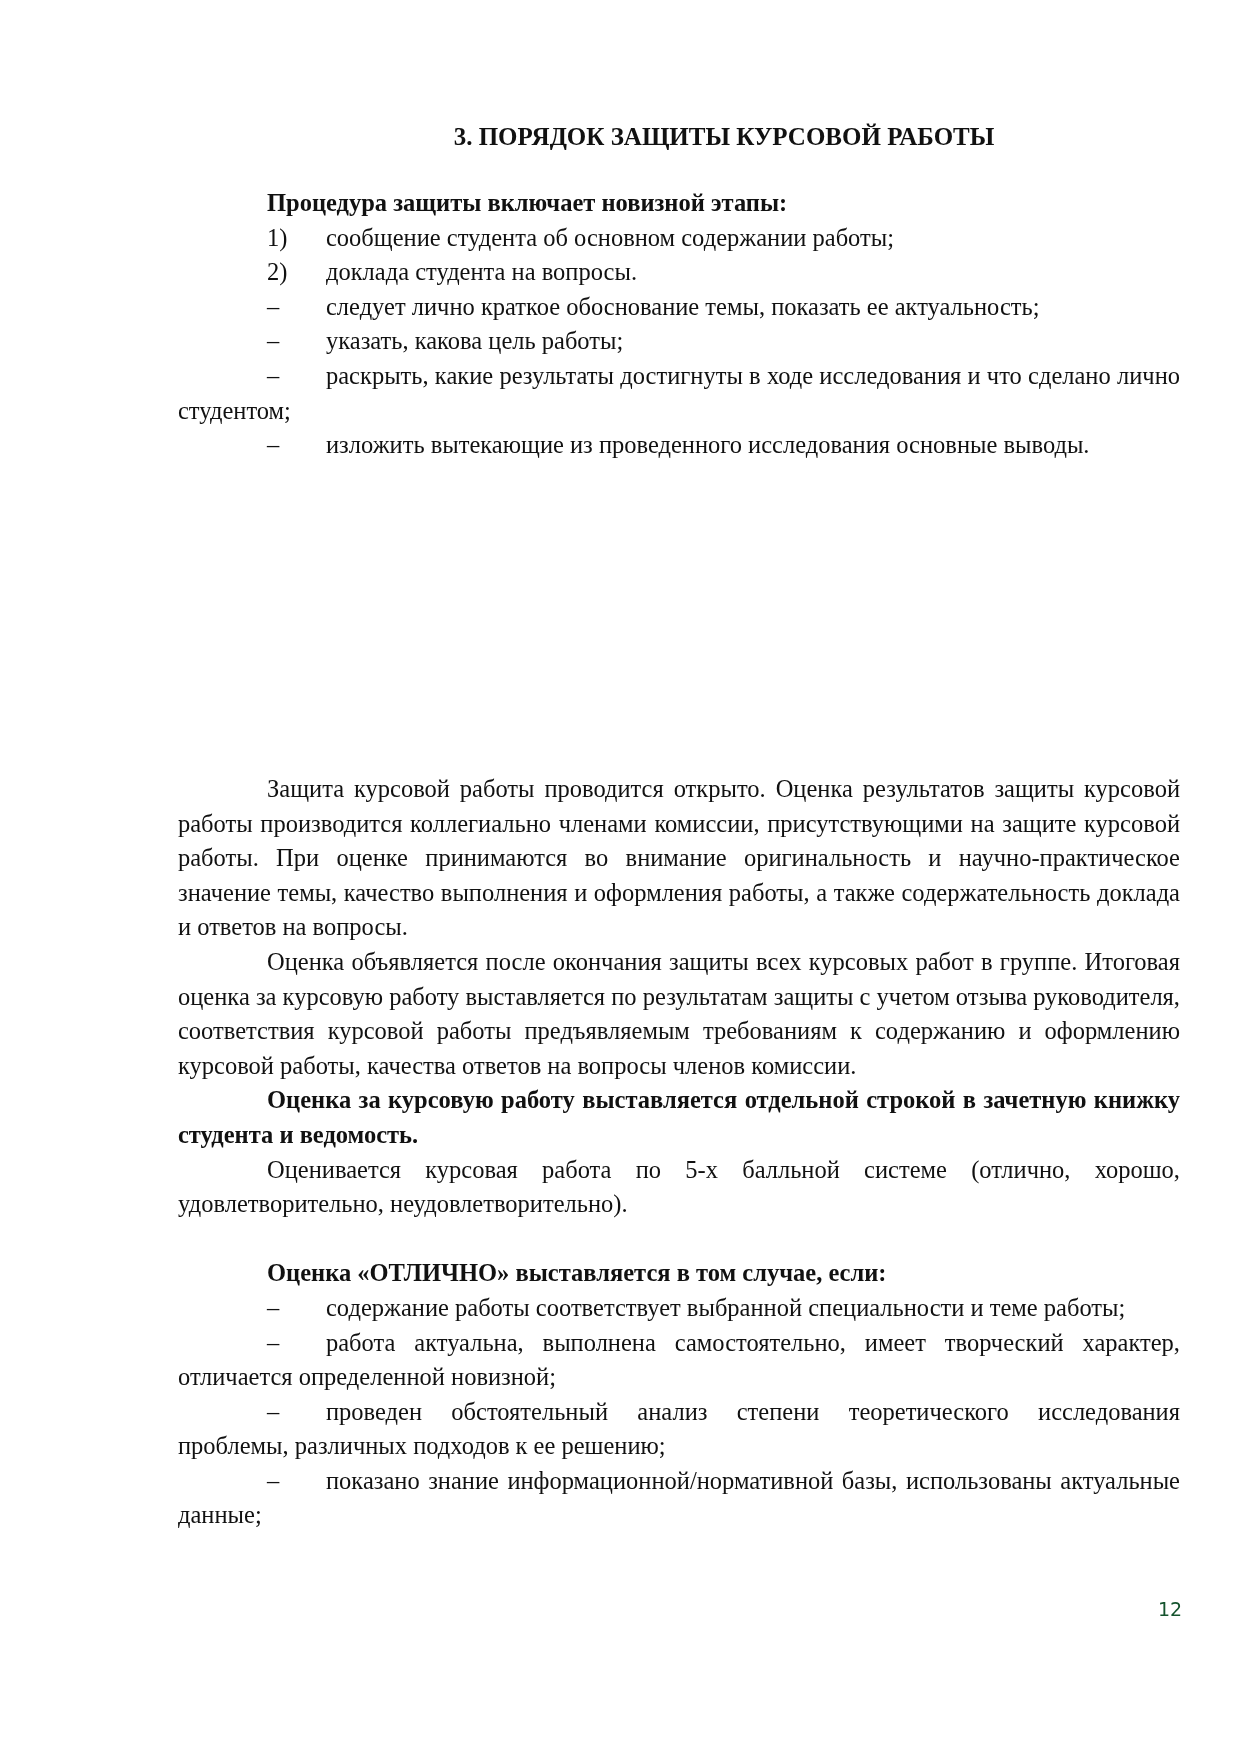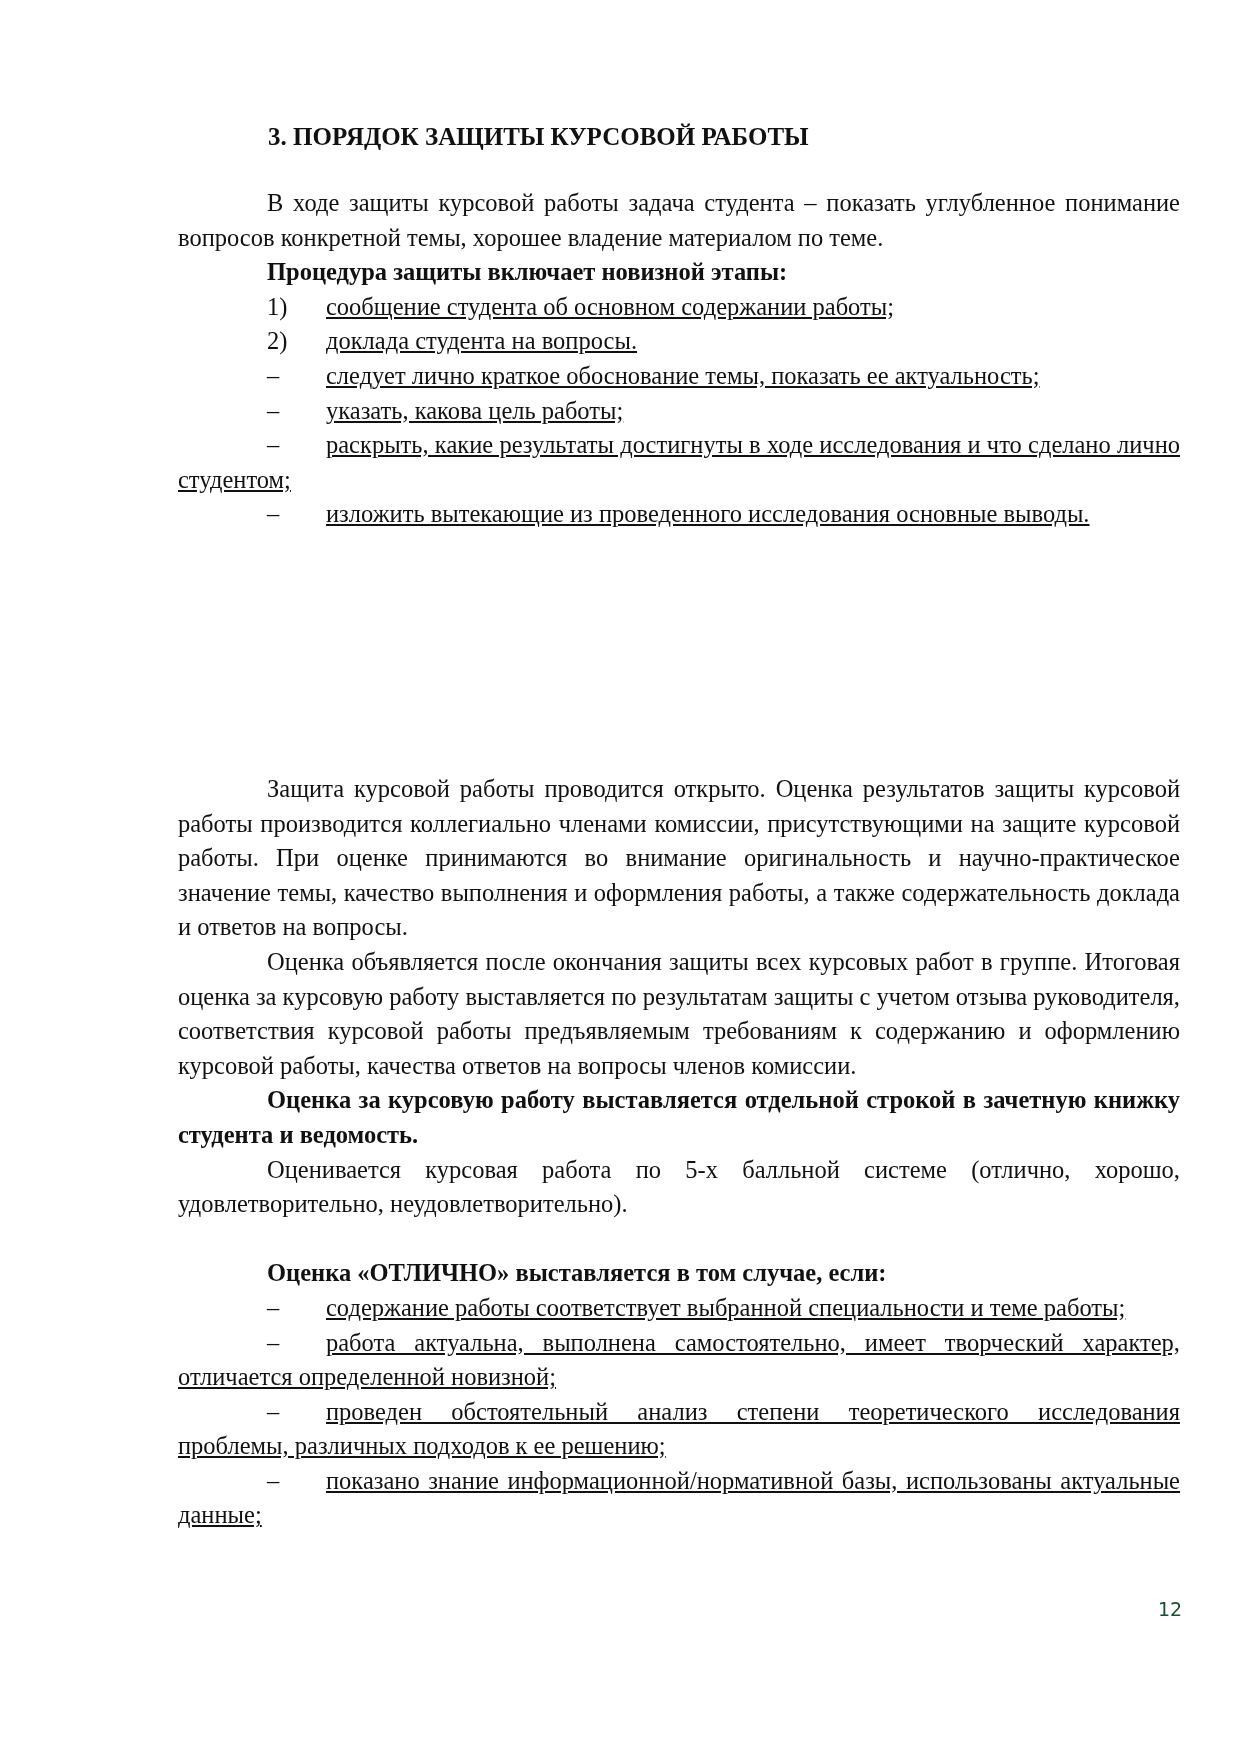--- a/index.html
+++ b/index.html
@@ -1,39 +1,38 @@
 <!DOCTYPE html>
 <html><head>
 <meta charset="utf-8">
 <style>
   html, body { margin: 0; padding: 0; background: #ffffff; }
   body { width: 1241px; height: 1755px; position: relative; overflow: hidden;
          font-family: "Liberation Serif", "DejaVu Serif", serif; color: #111111; }
   .page { position: absolute; left: 0; top: 0; width: 1241px; height: 1755px; background: #ffffff; }
   .col { position: absolute; left: 178px; width: 1002px; }
-  .heading { position: absolute; left: 178px; width: 1002px; 
+  .heading { position: absolute; left: 178px; width: 1002px; text-align: center;
              font-weight: bold; font-size: 25px; line-height: 34px; padding-left: 90px; box-sizing: border-box; }
   .block { font-size: 24.5px; line-height: 34.6px; text-align: justify; }
   .p { margin: 0; text-indent: 89px; text-align: justify; }
   .b { font-weight: bold; }
-  .item { margin: 0; text-indent: 89px; text-align: justify; text-decoration: underline; }
+  .item { margin: 0; text-indent: 89px; text-align: justify; }
   .marker { display: inline-block; width: 59px; text-indent: 0; }
   .blank { height: 34.6px; }
   .pagenum { position: absolute; left: 1158px; top: 1598px; font-family: "DejaVu Sans", sans-serif;
              font-size: 19px; color: #14532d; }
 </style>
 </head>
 <body>
 
 <div class="page">
 
   <div class="heading" style="top:120px;">3. ПОРЯДОК ЗАЩИТЫ КУРСОВОЙ РАБОТЫ</div>
 
   <div class="col block" style="top:186px;">
-    <p class="p">В ходе защиты курсовой работы задача студента – показать углубленное понимание вопросов конкретной темы, хорошее владение материалом по теме.</p>
     <p class="p b">Процедура защиты включает новизной этапы:</p>
     <p class="item"><span class="marker">1)</span><span>сообщение студента об основном содержании работы;</span></p>
     <p class="item"><span class="marker">2)</span><span>доклада студента на вопросы.</span></p>
     <p class="item"><span class="marker">–</span><span>следует лично краткое обоснование темы, показать ее актуальность;</span></p>
     <p class="item"><span class="marker">–</span><span>указать, какова цель работы;</span></p>
     <p class="item"><span class="marker">–</span><span>раскрыть, какие результаты достигнуты в ходе исследования и что сделано лично студентом;</span></p>
     <p class="item"><span class="marker">–</span><span>изложить вытекающие из проведенного исследования основные выводы.</span></p>
   </div>
 
 

